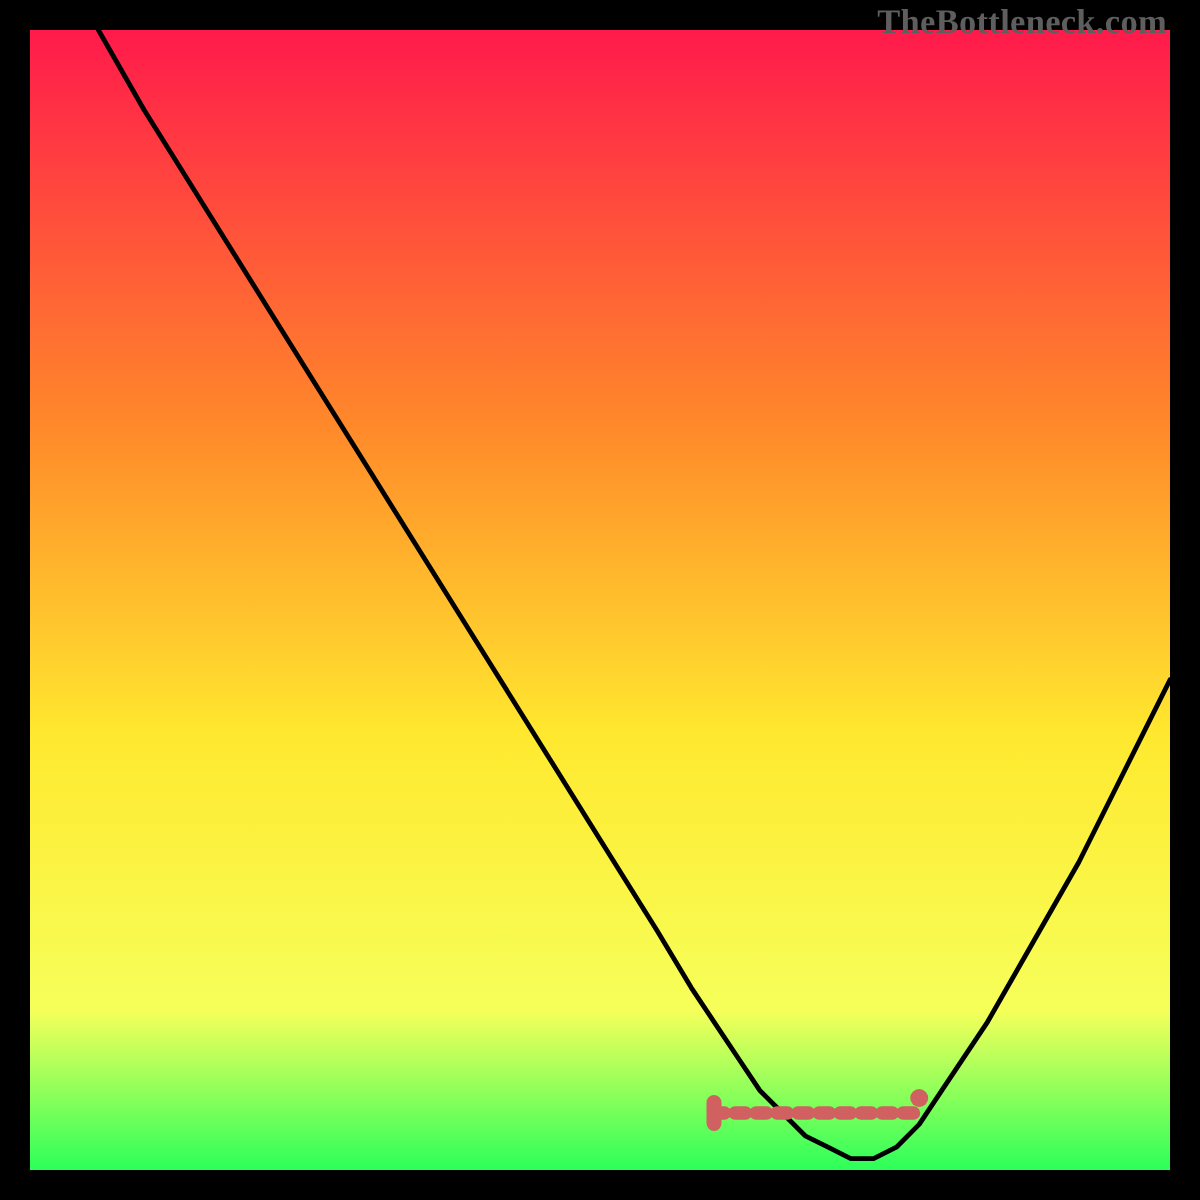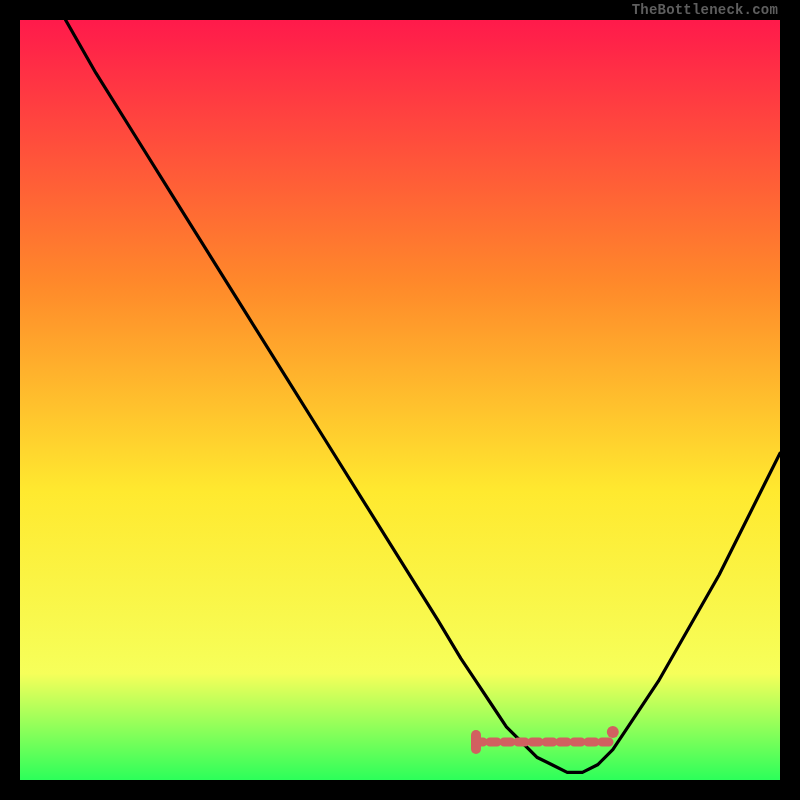--- a/index.html
+++ b/index.html
@@ -22,22 +22,22 @@
     position: absolute;
     left: 0;
     top: 0;
     width: 760px;
     height: 760px;
   }
   .watermark {
     position: absolute;
     top: 2px;
     right: 22px;
-    font-family: Liberation Mono, monospace;
-    font-size: 14px;
+    font-family: Liberation Serif, serif;
+    font-size: 23px;
     font-weight: 600;
     color: #5e5e5e;
     letter-spacing: 0.2px;
   }
 </style>
 </head>
 <body>
 
 <div class="frame">
   <svg class="plot" viewBox="0 0 760 760">

